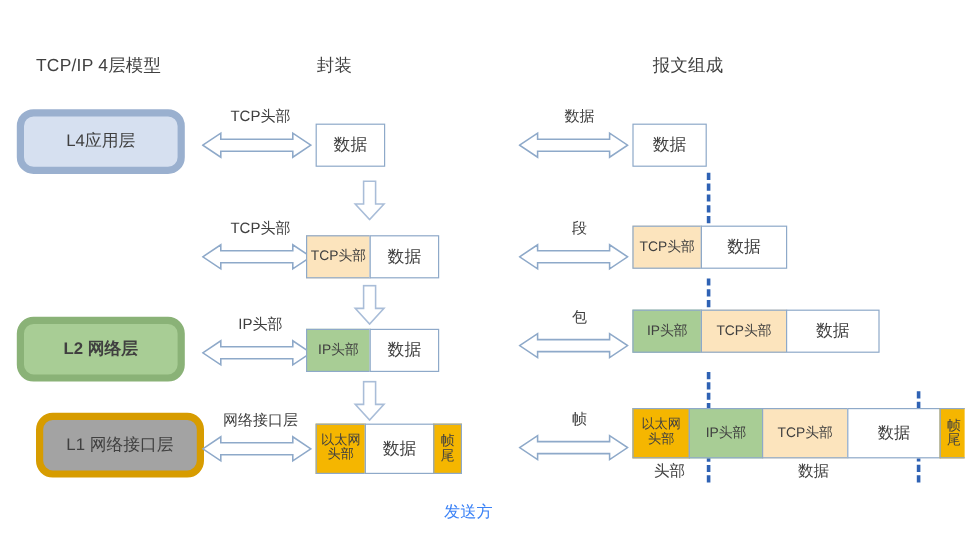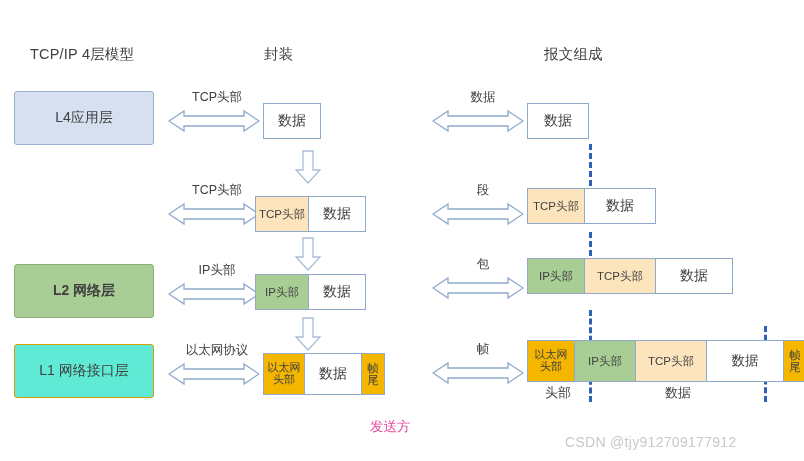--- a/index.html
+++ b/index.html
@@ -24,22 +24,22 @@
   .col-title {
     font-size: 14.5px;
     color: #404040;
     white-space: nowrap;
     letter-spacing: .2px;
   }
 
   
   .layer-pill {
     box-sizing: border-box;
-    border-radius: 3px;
-    border: 1px solid #f97316;
+    border-radius: 14px;
+    border: 6px solid #f97316;
     display: flex;
     align-items: center;
     justify-content: center;
     font-size: 14px;
     color: #404040;
     white-space: nowrap;
   }
 
   
   .proto-label {
@@ -81,21 +81,21 @@
 
   
   .foot-label {
     font-size: 13px;
     color: #404040;
     white-space: nowrap;
     text-align: center;
   }
   .sender-label {
     font-size: 13.5px;
-    color: #ec4899;
+    color: #3b82f6;
     white-space: nowrap;
   }
   .watermark {
     font-size: 14px;
     color: #c9c9c9;
     white-space: nowrap;
     letter-spacing: .3px;
   }
 </style>
 </head>
@@ -106,28 +106,28 @@
   <div class="abs col-title" style="left:30px; top:45px;">TCP/IP 4层模型</div>
   <div class="abs col-title" style="left:264px; top:45px;">封装</div>
   <div class="abs col-title" style="left:544px; top:45px;">报文组成</div>
 
   <div class="abs layer-pill" id="pill-l4" style="left:14px; top:91px; width:140px; height:54px; background:#d6e0f0; border-color:#9ab0cf;">
     <span>L4应用层</span>
   </div>
   <div class="abs layer-pill" id="pill-l2" style="left:14px; top:264px; width:140px; height:54px; background:#a8cd95; border-color:#8ab277;font-weight:bold;">
     <span>L2 网络层</span>
   </div>
-  <div class="abs layer-pill" id="pill-l1" style="left:14px; top:344px; width:140px; height:54px; background:#5eead4; border-color:#d79c00;">
+  <div class="abs layer-pill" id="pill-l1" style="left:30px; top:344px; width:140px; height:54px; background:#a3a3a3; border-color:#d79c00;">
     <span>L1 网络接口层</span>
   </div>
 
   <div class="abs proto-label" style="left:174px; top:89px; width:86px;">TCP头部</div>
   <div class="abs proto-label" style="left:174px; top:182px; width:86px;">TCP头部</div>
   <div class="abs proto-label" style="left:174px; top:262px; width:86px;">IP头部</div>
-  <div class="abs proto-label" style="left:168px; top:342px; width:98px;">以太网协议</div>
+  <div class="abs proto-label" style="left:168px; top:342px; width:98px;">网络接口层</div>
 
   <div class="abs dbl-arrow" style="left:168px; top:107px;">
     <svg width="92" height="28" viewBox="0 0 92 28">
       <polygon points="1,14 16,4 16,9 76,9 76,4 91,14 76,24 76,19 16,19 16,24" fill="#ffffff" stroke="#8ea9c9" stroke-width="1.3" stroke-linejoin="miter"></polygon>
     </svg>
   </div>
   <div class="abs dbl-arrow" style="left:168px; top:200px;">
     <svg width="92" height="28" viewBox="0 0 92 28">
       <polygon points="1,14 16,4 16,9 76,9 76,4 91,14 76,24 76,19 16,19 16,24" fill="#ffffff" stroke="#8ea9c9" stroke-width="1.3" stroke-linejoin="miter"></polygon>
     </svg>
@@ -229,15 +229,14 @@
       <div class="pkt-cell" style="width: 78px; background: rgb(255, 255, 255); font-size: 13.5px; color: rgb(64, 64, 64);">数据</div>
       <div class="pkt-cell" style="width: 24px; background: rgb(245, 182, 0); font-size: 11.5px; color: rgb(64, 64, 64);">帧
 尾</div>
     </div>
 
   <div class="abs foot-label" style="left:527px; top:384px; width:62px;">头部</div>
   <div class="abs foot-label" style="left:592px; top:384px; width:172px;">数据</div>
 
   <div class="abs sender-label" style="left:370px; top:418px;">发送方</div>
 
-  <div class="abs watermark" style="left:565px; top:434px;">CSDN @tjy912709177912</div>
 
 </div>
 
 </body></html>

